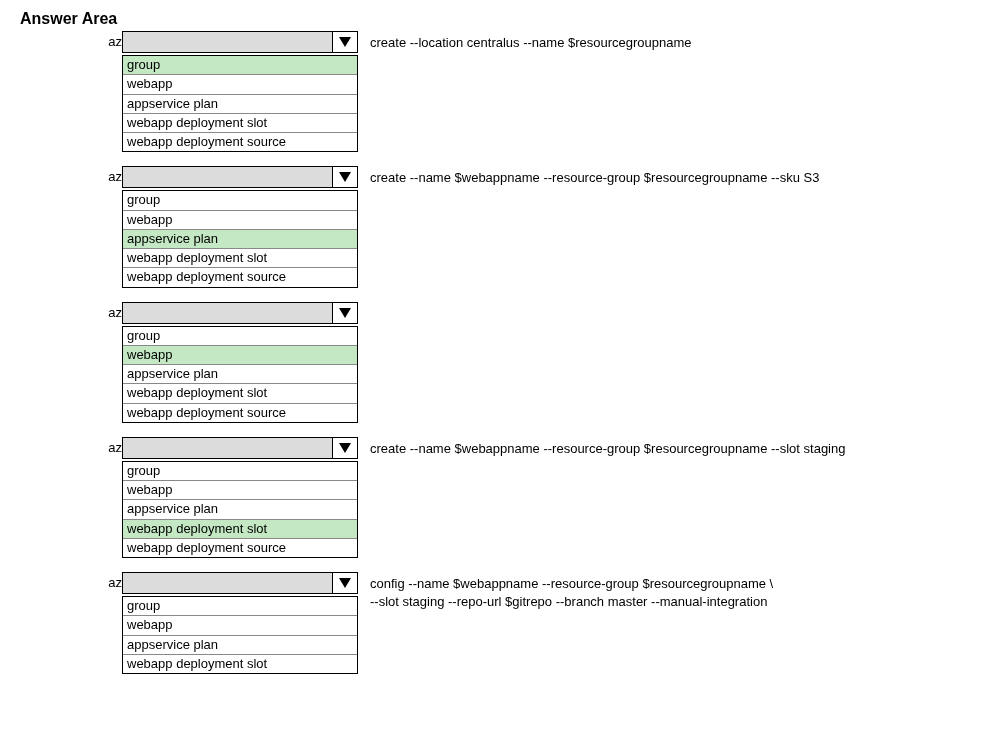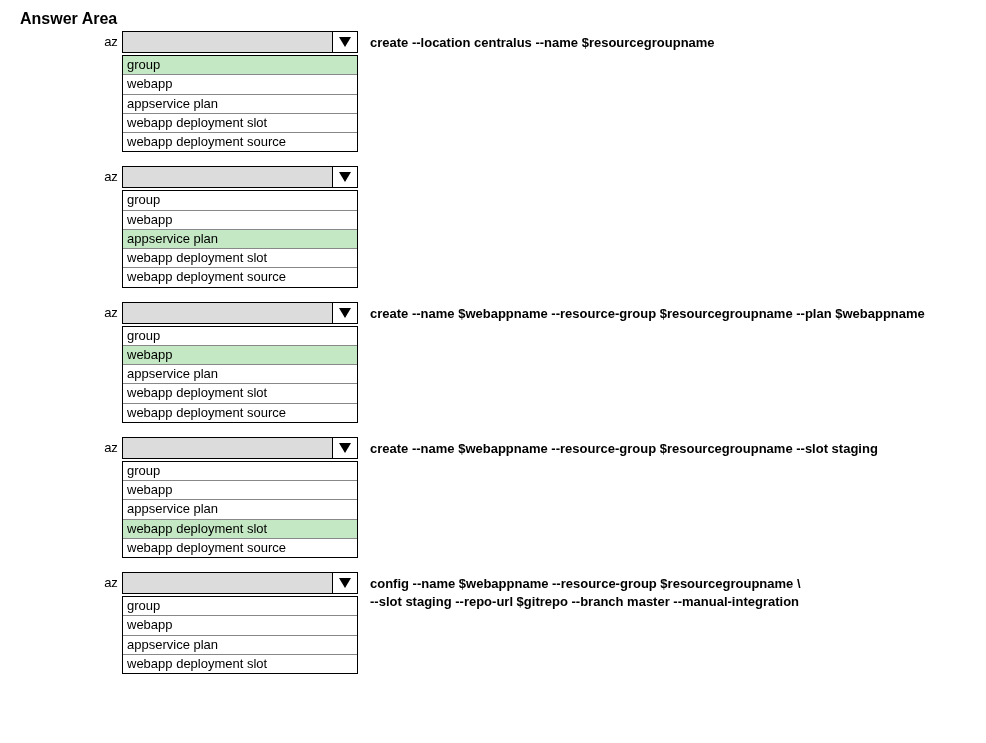--- a/index.html
+++ b/index.html
@@ -24,21 +24,21 @@
   }
   .cmd-block {
     margin-bottom: 14px;
   }
   .cmd-row {
     display: flex;
     align-items: flex-start;
   }
   .az-label {
     width: 22px;
-    text-align: center;
+    text-align: right;
     padding-top: 3px;
     flex-shrink: 0;
   }
   .dropdown-col {
     width: 236px;
     flex-shrink: 0;
   }
   .dropdown-head {
     border: 1px solid #000;
     background: #dcdcdc;
@@ -75,21 +75,20 @@
   .option:last-child {
     border-bottom: none;
   }
   .selected {
     background: #c3e8c3;
   }
   .suffix {
     padding-left: 12px;
     padding-top: 3px;
     line-height: 1.35;
-    font-weight: bold;
   }
 </style>
 </head>
 <body>
 
 <div class="title">Answer Area</div>
 
 <div class="content">
 
 
@@ -128,20 +127,21 @@
           </div>
         </div>
         <div class="options">
           <div class="option">group</div>
           <div class="option">webapp</div>
           <div class="option selected">appservice plan</div>
           <div class="option">webapp deployment slot</div>
           <div class="option">webapp deployment source</div>
         </div>
       </div>
+      <div class="suffix">create --name $webappname --resource-group $resourcegroupname --sku S3</div>
     </div>
   </div>
 
   <div class="cmd-block">
     <div class="cmd-row">
       <div class="az-label">az</div>
       <div class="dropdown-col">
         <div class="dropdown-head">
           <div class="dropdown-arrow">
             <svg viewBox="0 0 12 10">
@@ -150,21 +150,20 @@
           </div>
         </div>
         <div class="options">
           <div class="option">group</div>
           <div class="option selected">webapp</div>
           <div class="option">appservice plan</div>
           <div class="option">webapp deployment slot</div>
           <div class="option">webapp deployment source</div>
         </div>
       </div>
-      <div class="suffix">create --name $webappname --resource-group $resourcegroupname --plan $webappname</div>
     </div>
   </div>
 
   <div class="cmd-block">
     <div class="cmd-row">
       <div class="az-label">az</div>
       <div class="dropdown-col">
         <div class="dropdown-head">
           <div class="dropdown-arrow">
             <svg viewBox="0 0 12 10">

